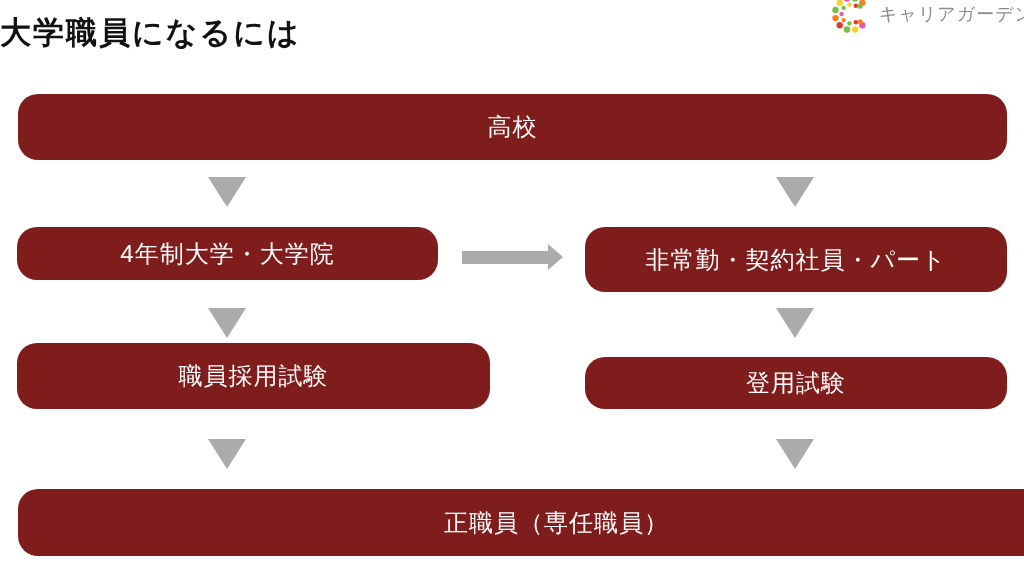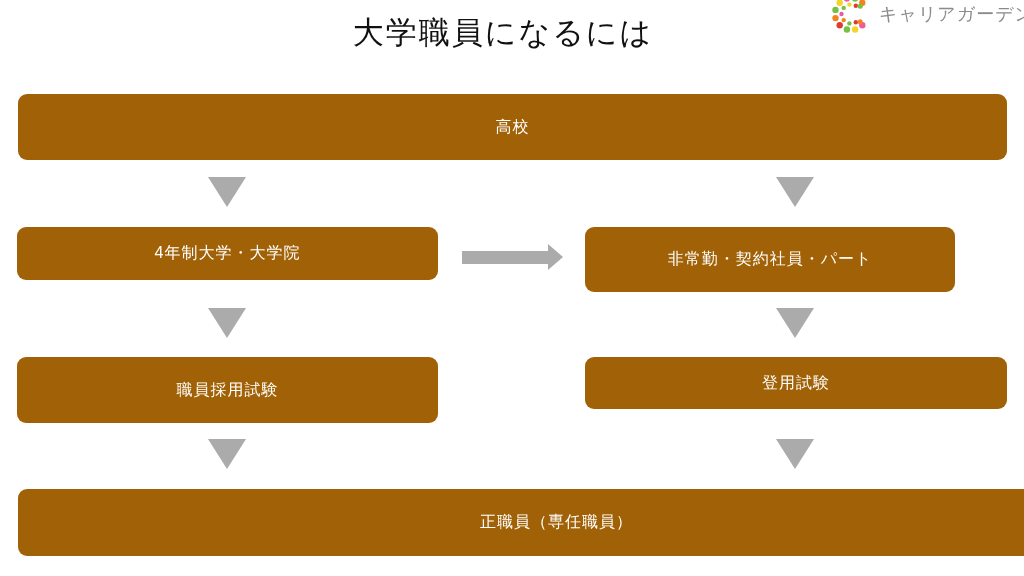--- a/index.html
+++ b/index.html
@@ -9,56 +9,55 @@
     width: 1024px;
     height: 576px;
     background: #ffffff;
     overflow: hidden;
   }
   .title {
     position: absolute;
     top: 12px;
     left: 0;
     width: 1006px;
-    text-align: center;
     font-size: 31px;
-    font-weight: normal;
+    font-weight: bold;
     color: #111111;
     letter-spacing: 2px;
   }
   .logo {
     position: absolute;
     top: -8px;
     right: -10px;
     display: flex;
     align-items: center;
     gap: 6px;
   }
   .logo-text {
     font-size: 18px;
     color: #8b8b8b;
     letter-spacing: 1px;
     white-space: nowrap;
   }
   .box {
     position: absolute;
-    background: #a16207;
-    border-radius: 9px;
+    background: #7f1d1d;
+    border-radius: 20px;
     color: #ffffff;
     display: flex;
     align-items: center;
     justify-content: center;
-    font-size: 16px;
+    font-size: 24px;
     letter-spacing: 1px;
     white-space: nowrap;
   }
   .box-highschool     { left: 18px;  top: 94px;  width: 989px; height: 66px; }
   .box-university     { left: 17px;  top: 227px; width: 421px; height: 53px; }
-  .box-parttime       { left: 585px; top: 227px; width: 370px; height: 65px; }
-  .box-staff-exam     { left: 17px;  top: 357px; width: 421px; height: 66px; }
+  .box-parttime       { left: 585px; top: 227px; width: 422px; height: 65px; }
+  .box-staff-exam     { left: 17px;  top: 343px; width: 473px; height: 66px; }
   .box-promotion-exam { left: 585px; top: 357px; width: 422px; height: 52px; }
   .box-fulltime       { left: 18px;  top: 489px; width: 989px; height: 67px; padding-left: 44px; }
   .tri-down {
     position: absolute;
     width: 0; height: 0;
     border-left: 19px solid transparent;
     border-right: 19px solid transparent;
     border-top: 30px solid #ababab;
   }
   .a1l { left: 208px; top: 177px; }

